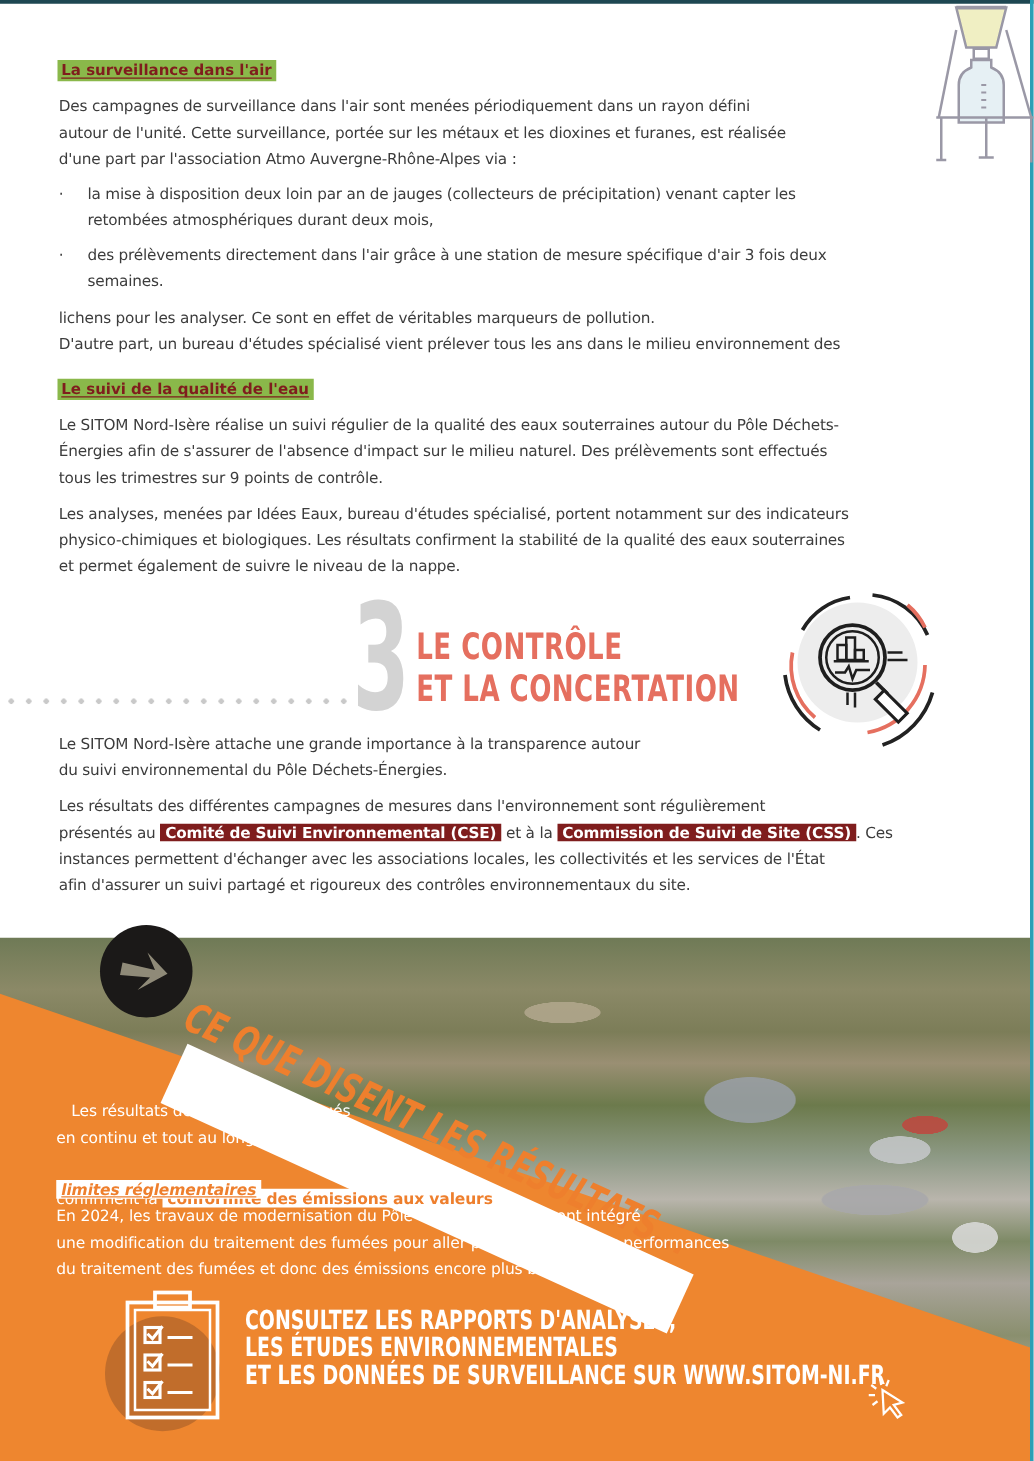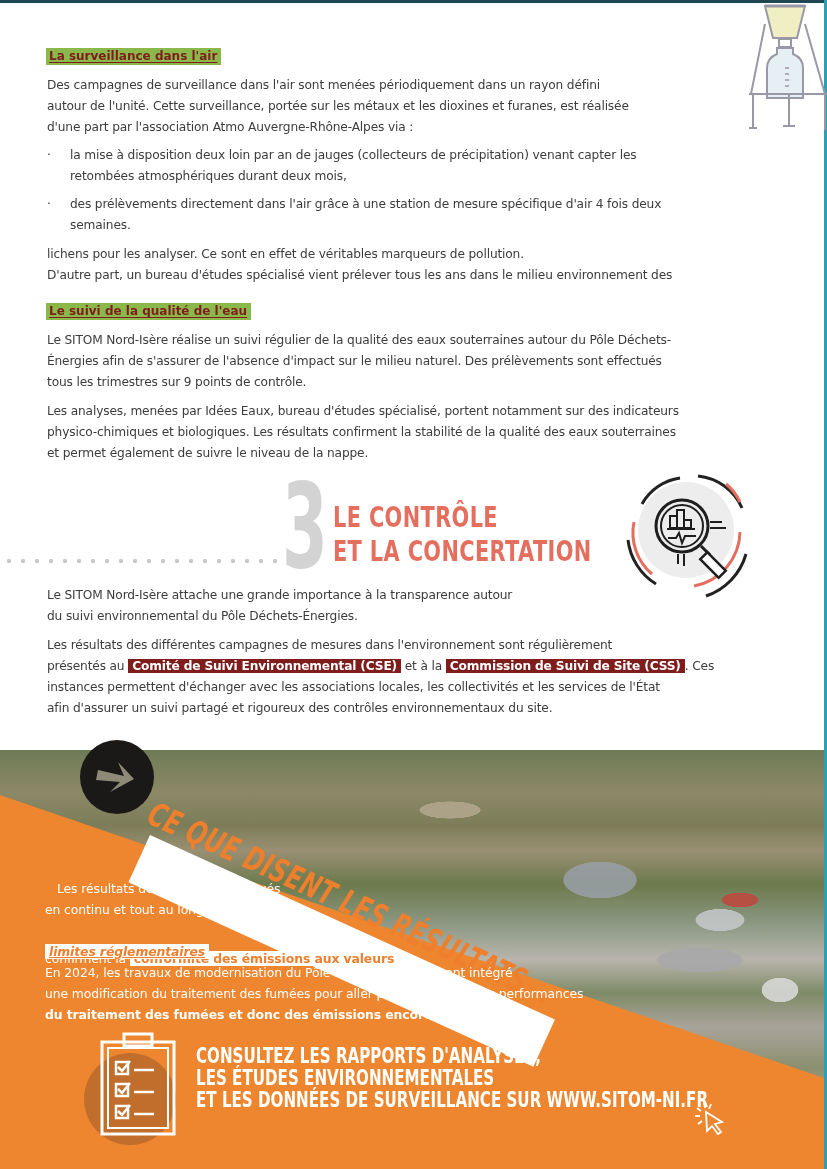--- a/index.html
+++ b/index.html
@@ -81,21 +81,21 @@
 <div class="bullet-item" style="top:145px;">
   <span class="dot">·</span>
   <div class="txt">
     <div>la mise à disposition deux loin par an de jauges (collecteurs de précipitation) venant capter les</div>
     <div>retombées atmosphériques durant deux mois,</div>
   </div>
 </div>
 <div class="bullet-item" style="top:194px;">
   <span class="dot">·</span>
   <div class="txt">
-    <div>des prélèvements directement dans l'air grâce à une station de mesure spécifique d'air 4 fois deux</div>
+    <div>des prélèvements directement dans l'air grâce à une station de mesure spécifique d'air 3 fois deux</div>
     <div>semaines.</div>
   </div>
 </div>
 <div class="p" style="top:244px;width:740px;">
   <div>lichens pour les analyser. Ce sont en effet de véritables marqueurs de pollution.</div>
   <div>D'autre part, un bureau d'études spécialisé vient prélever tous les ans dans le milieu environnement des</div>
 </div>
 
 <div class="tag-green" style="left:46px;top:303px;">Le suivi de la qualité de l'eau</div>
 <div class="p" style="top:330px;width:740px;">
@@ -166,21 +166,21 @@
 
 <div class="banner"></div>
 <div class="banner-text">CE QUE DISENT LES RÉSULTATS...</div>
 
 <div class="res-text" style="top:878px;margin-left:12px;">Les résultats des contrôles effectués</div>
 <div class="res-text" style="top:899px;">en continu et tout au long de l'année</div>
 <div class="res-text" style="top:948px;"><span>confirment la </span><span class="hl-white">conformité des émissions aux valeurs</span></div>
 <div class="res-text" style="top:941px;font-style:italic;"><span class="hl-white" style="text-decoration:underline;">limites réglementaires</span><span>.</span></div>
 <div class="res-text" style="top:962px;">En 2024, les travaux de modernisation du Pôle Déchets-Énergies ont intégré</div>
 <div class="res-text" style="top:983px;">une modification du traitement des fumées pour aller plus rayon dans les performances</div>
-<div class="res-text" style="top:1004px;font-weight:bold;">du traitement des fumées et donc des émissions encore plus basses.</div>
+<div class="res-text" style="top:1004px;">du traitement des fumées et donc des émissions encore plus basses.</div>
 
 <div class="cta-icon-bg"></div>
 <svg style="position:absolute;left:98px;top:1030px;" width="84" height="108" viewBox="0 0 84 108">
   <rect x="4" y="12" width="72" height="92" fill="none" stroke="#fff" stroke-width="3"></rect>
   <rect x="10" y="18" width="60" height="80" fill="none" stroke="#fff" stroke-width="2"></rect>
   <rect x="26" y="4" width="28" height="12" fill="none" stroke="#fff" stroke-width="3"></rect>
   <g stroke="#fff" stroke-width="2.5" fill="none">
     <rect x="18" y="32" width="12" height="12"></rect>
       <path d="M20,37 l4,4 l8,-10"></path>
       <line x1="36" y1="40" x2="56" y2="40"></line>

